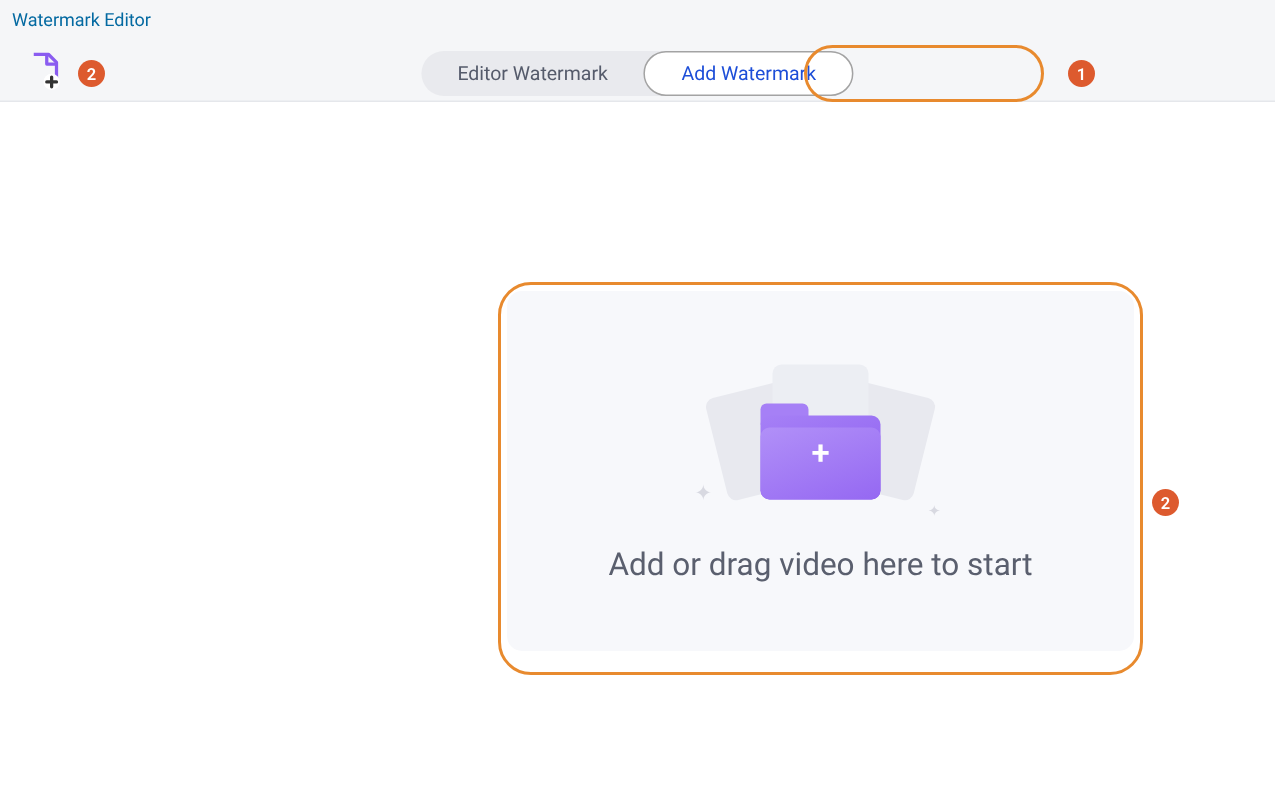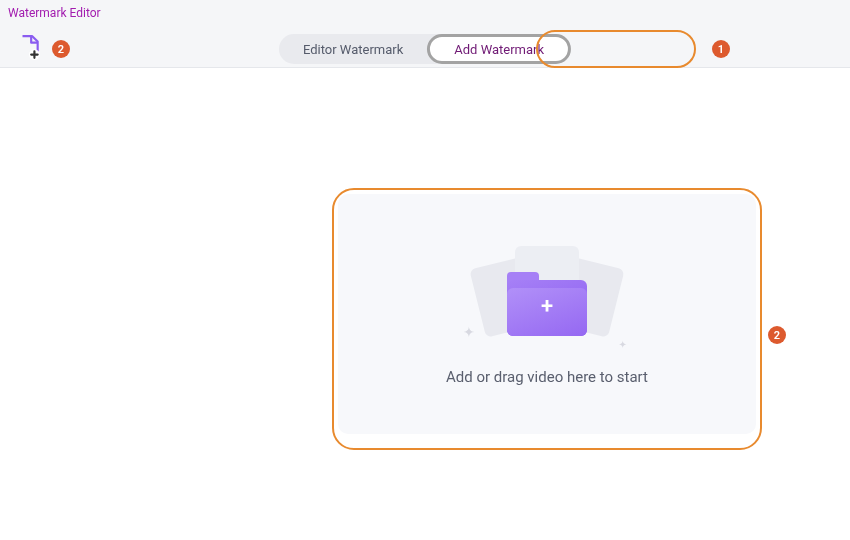--- a/index.html
+++ b/index.html
@@ -15,21 +15,21 @@
       height: 68px;
       background: #f5f6f8;
       border-bottom: 1px solid #e5e7eb;
       position: relative;
     }
     .title {
       position: absolute;
       top: 6px;
       left: 8px;
       font-size: 12px;
-      color: #a21caf;
+      color: #0369a1;
     }
     .add-file-btn {
       position: absolute;
       left: 14px;
       top: 32px;
       width: 30px;
       height: 30px;
       display: flex;
       align-items: center;
       justify-content: center;
@@ -53,22 +53,22 @@
       align-items: center;
       justify-content: center;
       font-size: 13px;
       color: #555b6b;
       border-radius: 18px;
       cursor: pointer;
       white-space: nowrap;
     }
     .tab.active {
       background: #ffffff;
-      color: #701a75;
-      border: 3px solid #a3a3a3;
+      color: #1d4ed8;
+      border: 1px solid #a3a3a3;
     }
     .content {
       position: relative;
       width: 100%;
       height: calc(100% - 68px);
       background: #ffffff;
     }
     .dropzone {
       position: absolute;
       left: 338px;
@@ -140,21 +140,21 @@
       line-height: 1;
     }
     .sparkle {
       position: absolute;
       color: #d8d9e1;
       font-size: 14px;
     }
     .sparkle.s1 { left: -4px; bottom: 12px; }
     .sparkle.s2 { right: 0px; bottom: 2px; font-size:10px;}
     .drop-text {
-      font-size: 15px;
+      font-size: 21px;
       color: #5a5f6e;
     }
     
     .callout-ring {
       position: absolute;
       border: 2px solid #e88a2e;
       border-radius: 22px;
       pointer-events: none;
     }
     .callout-ring.r-tab {

